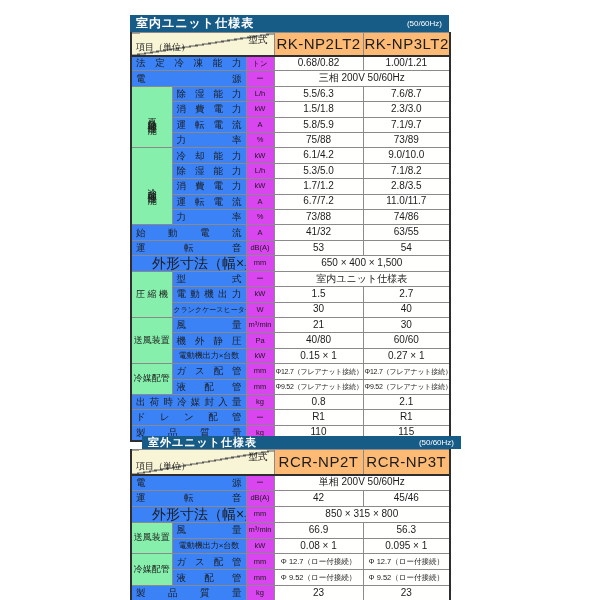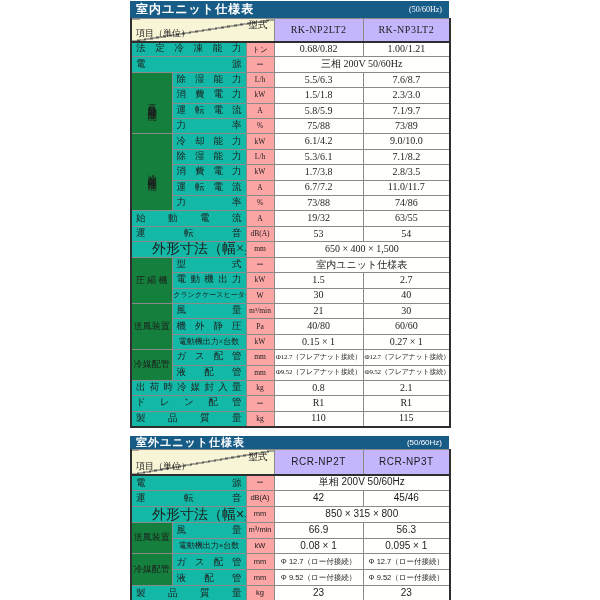--- a/index.html
+++ b/index.html
@@ -1,58 +1,58 @@
 <!DOCTYPE html>
 <html><head>
 <meta charset="utf-8">
 <style>
   * { margin:0; padding:0; box-sizing:border-box; }
   html,body { width:600px; height:600px; background:#ffffff;
     font-family:"Liberation Sans", sans-serif; color:#1c1c1c; }
   .page { position:relative; width:600px; height:600px; background:#fff; overflow:hidden; }
 
   .spec { position:absolute; left:130px; width:319px; }
-  #t1 { top:1px;font-family:Liberation Serif, serif; }
+  #t1 { top:15px; }
   #t2 { top:436px; }
 
   .bar { width:100%; background:#175b87; color:#fff; display:flex;
          justify-content:space-between; align-items:center; padding:0 7px 0 6px; }
   #t1 .bar { height:17px; }
-  #t2 .bar { height:13px; }
+  #t2 .bar { height:13px;margin-left:12px; }
   .bar .ttl { font-weight:bold; letter-spacing:1px; }
   #t1 .ttl { font-size:12px; }
   #t2 .ttl { font-size:11px; }
   .bar .frq { font-size:8px; }
 
   table { border-collapse:collapse; table-layout:fixed; width:319px;
           border:2px solid #2e2e2e; border-top:none; }
   col.cg{width:41px;} col.ci{width:74px;} col.cu{width:28px;} col.cv1{width:89px;} col.cv2{width:87px;}
 
   td { border:1px solid #8a8a8a; vertical-align:middle; text-align:center;
        font-size:9.5px; line-height:1.05; white-space:nowrap; overflow:hidden;
        padding:0 1px; }
   #t1 tr { height:15.4px; }
   #t2 tr { height:15.9px; }
   #t1 tr.head { height:23px; }
   #t2 tr.head { height:25px; }
   tr.head td { border-bottom:2px solid #2e2e2e; }
   .v { background:#fffffd; font-size:10px; }
-  .u { background:#fca5a5; font-size:7.5px; }
-  .g { background:#15803d; font-size:9px; }
-  .i { background:#14b8a6; }
+  .u { background:#d946ef; font-size:7.5px; }
+  .g { background:#86efac; font-size:9px; }
+  .i { background:#3b82f6; }
   .jx { text-align:justify; text-align-last:justify; padding:0 4px; }
   .nj { font-size:14px; padding:0 20px; }
   .tiny { font-size:7px; }
   .t8 { font-size:8px; }
   .sm { font-size:7px; letter-spacing:-0.2px; }
   .sm8 { font-size:7.5px; }
   .vert { padding:0; }
   .vtxt { display:inline-block; writing-mode:vertical-rl; font-size:9px;
           letter-spacing:1.5px; line-height:1; }
-  .mod { background:#c4b5fd; font-size:10px; letter-spacing:0.5px; }
+  .mod { background:#fdba74; font-size:15px; letter-spacing:0.5px; }
 
   td.diag { position:relative; background:
       linear-gradient(to bottom right, rgba(0,0,0,0) calc(50% - 0.7px),
         #555 calc(50% - 0.7px), #555 calc(50% + 0.7px), rgba(0,0,0,0) calc(50% + 0.7px)),
       #f8f4d6; }
   .mlab { position:absolute; top:2px; right:6px; font-size:9.5px; }
   .ilab { position:absolute; bottom:2px; left:4px; font-size:9px; }
 </style>
 </head>
 <body>
@@ -120,45 +120,45 @@
       <tr>
         <td class="g vert" rowspan="5"><span class="vtxt">冷却除湿性能</span></td>
         <td class="i jx">冷 却 能 力</td>
         <td class="u">kW</td>
         <td class="v">6.1/4.2</td>
         <td class="v">9.0/10.0</td>
       </tr>
       <tr>
         <td class="i jx">除 湿 能 力</td>
         <td class="u">L/h</td>
-        <td class="v">5.3/6.1</td>
+        <td class="v">5.3/5.0</td>
         <td class="v">7.1/8.2</td>
       </tr>
       <tr>
         <td class="i jx">消 費 電 力</td>
         <td class="u">kW</td>
-        <td class="v">1.7/3.8</td>
+        <td class="v">1.7/1.2</td>
         <td class="v">2.8/3.5</td>
       </tr>
       <tr>
         <td class="i jx">運 転 電 流</td>
         <td class="u">A</td>
         <td class="v">6.7/7.2</td>
         <td class="v">11.0/11.7</td>
       </tr>
       <tr>
         <td class="i jx">力 率</td>
         <td class="u">%</td>
         <td class="v">73/88</td>
         <td class="v">74/86</td>
       </tr>
       <tr>
         <td class="i jx" colspan="2">始 動 電 流</td>
         <td class="u">A</td>
-        <td class="v">19/32</td>
+        <td class="v">41/32</td>
         <td class="v">63/55</td>
       </tr>
       <tr>
         <td class="i jx" colspan="2">運 転 音</td>
         <td class="u">dB(A)</td>
         <td class="v">53</td>
         <td class="v">54</td>
       </tr>
       <tr>
         <td class="i nj" colspan="2">外形寸法（幅×奥行×高さ）</td>

